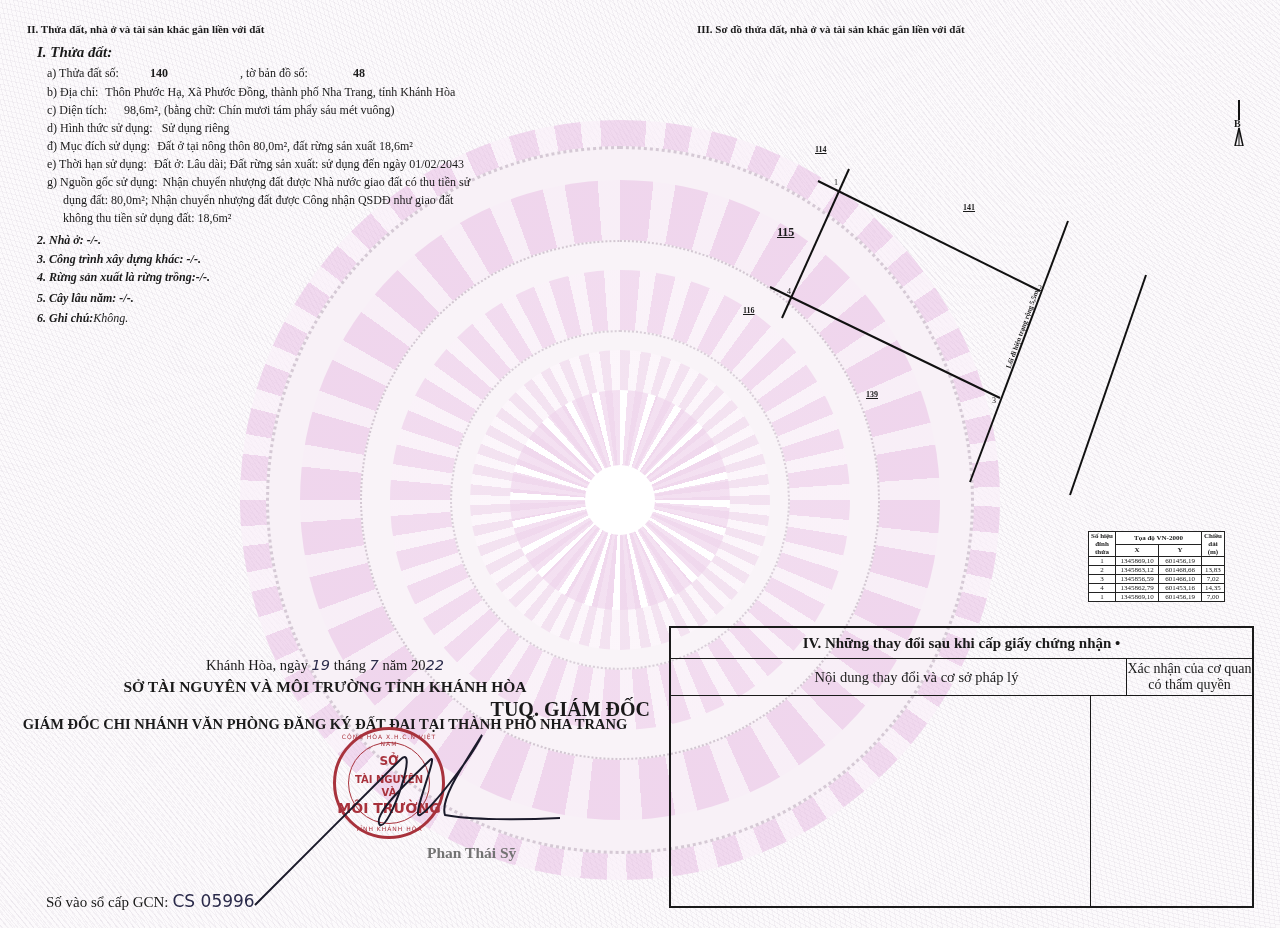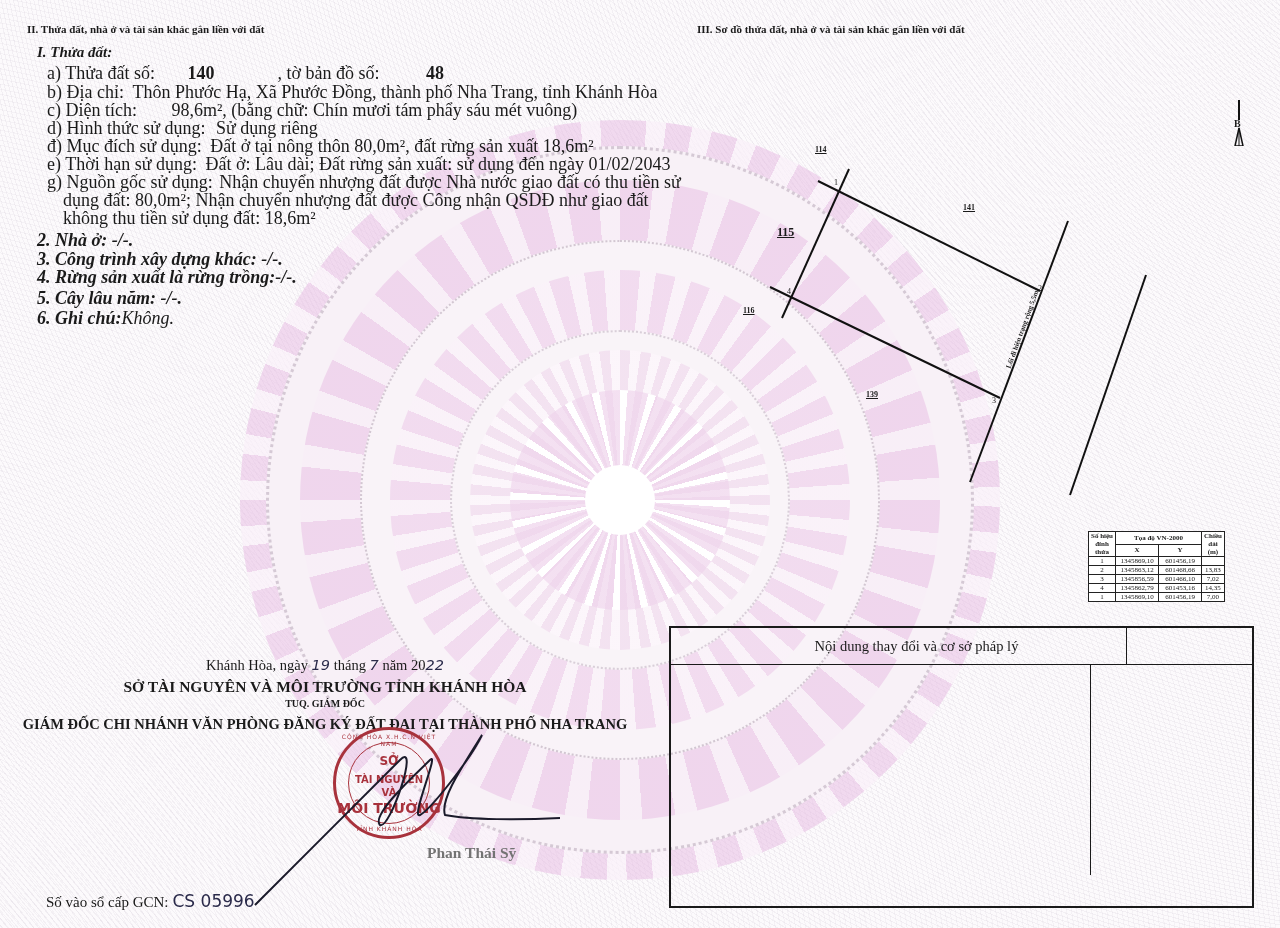--- a/index.html
+++ b/index.html
@@ -26,21 +26,21 @@
   .r1 { inset:0; background:repeating-conic-gradient(rgba(232,190,228,0.55) 0 4deg, rgba(250,240,249,0.7) 4deg 7deg); }
   .r2 { inset:26px; background:#f8f1f7; border:3px dotted rgba(190,175,190,0.6); }
   .r3 { inset:60px; background:repeating-conic-gradient(rgba(234,196,230,0.6) 0 6deg, rgba(248,238,247,0.8) 6deg 10deg); }
   .r4 { inset:120px; background:#f9f3f8; border:2px dotted rgba(185,170,185,0.6); }
   .r5 { inset:150px; background:repeating-conic-gradient(rgba(236,200,232,0.55) 0 5deg, rgba(250,242,249,0.85) 5deg 9deg); }
   .r6 { inset:210px; background:#f9f4f8; border:2px dotted rgba(185,170,185,0.5); }
   .r7 { inset:230px; background:repeating-conic-gradient(rgba(236,205,232,0.45) 0 4deg, rgba(252,246,251,0.9) 4deg 8deg); }
   .r8 { inset:270px; background:repeating-conic-gradient(from 0deg, #ffffff 0 4deg, rgba(238,210,235,0.6) 4deg 15deg); }
   .r9 { inset:345px; background:#ffffff; }
 
-  .txt { position:absolute; white-space:nowrap; font-size:18px; line-height:18px; }
+  .txt { position:absolute; white-space:nowrap; font-size:12px; line-height:18px; }
   .b { font-weight:bold; }
   .i { font-style:italic; }
   .bi { font-weight:bold; font-style:italic; }
 
   .sec-title { font-size:11px; font-weight:bold; }
 
   .center-line { position:absolute; left:0; width:650px; text-align:center; white-space:nowrap; }
   .hand { font-family:"DejaVu Sans", sans-serif; font-style:italic; color:#2a2a4a; }
 
   
@@ -110,21 +110,21 @@
   <span>a) Thửa đất số:</span>
   <span class="b" style="display:inline-block;width:90px;margin-left:28px;">140</span><span>, tờ bản đồ số:</span>
   <span class="b" style="margin-left:42px;">48</span>
 </div>
 <div class="txt" style="left:47px;top:83px;">
   <span>b) Địa chỉ:</span>
   <span style="margin-left:4px;">Thôn Phước Hạ, Xã Phước Đồng, thành phố Nha Trang, tỉnh Khánh Hòa</span>
 </div>
 <div class="txt" style="left:47px;top:101px;">
   <span>c) Diện tích:</span>
-  <span style="margin-left:30px;">98,6m², (bằng chữ: Chín mươi tám phẩy sáu mét vuông)</span>
+  <span style="margin-left:14px;">98,6m², (bằng chữ: Chín mươi tám phẩy sáu mét vuông)</span>
 </div>
 <div class="txt" style="left:47px;top:119px;">
   <span>d) Hình thức sử dụng:</span>
   <span style="margin-left:6px;">Sử dụng riêng</span>
 </div>
 <div class="txt" style="left:47px;top:137px;">
   <span>đ) Mục đích sử dụng:</span>
   <span style="margin-left:4px;">Đất ở tại nông thôn 80,0m², đất rừng sản xuất 18,6m²</span>
 </div>
 <div class="txt" style="left:47px;top:155px;">
@@ -147,21 +147,21 @@
 </div>
 
 <div class="center-line" style="top:657px;font-size:14.5px;">
   <span>Khánh Hòa, ngày</span>
   <span class="hand">19</span>
   <span>tháng</span>
   <span class="hand">7</span>
   <span>năm 20</span><span class="hand">22</span>
 </div>
 <div class="center-line b" style="top:678px;font-size:15.5px;">SỞ TÀI NGUYÊN VÀ MÔI TRƯỜNG TỈNH KHÁNH HÒA</div>
-<div class="center-line b" style="top:698px;font-size:10px;">TUQ. GIÁM ĐỐC</div>
+<div class="center-line b" style="top:698px;font-size:20px;text-align:right;">TUQ. GIÁM ĐỐC</div>
 <div class="center-line b" style="top:716px;font-size:14.5px;">GIÁM ĐỐC CHI NHÁNH VĂN PHÒNG ĐĂNG KÝ ĐẤT ĐAI TẠI THÀNH PHỐ NHA TRANG</div>
 
 <div class="stamp">
   <div class="inner"></div>
   <div class="ring-txt">CỘNG HÒA X.H.C.N VIỆT NAM</div>
   <div class="s1">SỞ</div>
   <div class="s2">TÀI NGUYÊN</div>
   <div class="s3">VÀ</div>
   <div class="s4">MÔI TRƯỜNG</div>
   <div class="ring-bot">TỈNH KHÁNH HÒA</div>
@@ -248,20 +248,25 @@
   <tr>
     <td>1</td>
     <td>1345869,10</td>
     <td>601456,19</td>
     <td>7,00</td>
   </tr>
 </tbody>
   </table>
 
 <div class="sec4">
+  <div class="head">IV. Những thay đổi sau khi cấp giấy chứng nhận •</div>
   <div class="cols">
     <div class="c1">Nội dung thay đổi và cơ sở pháp lý</div>
+    <div class="c2">
+      <div>Xác nhận của cơ quan</div>
+      <div>có thẩm quyền</div>
+    </div>
   </div>
   <div class="body">
     <div class="b1"></div>
     <div></div>
   </div>
 </div>
 
 </body></html>

